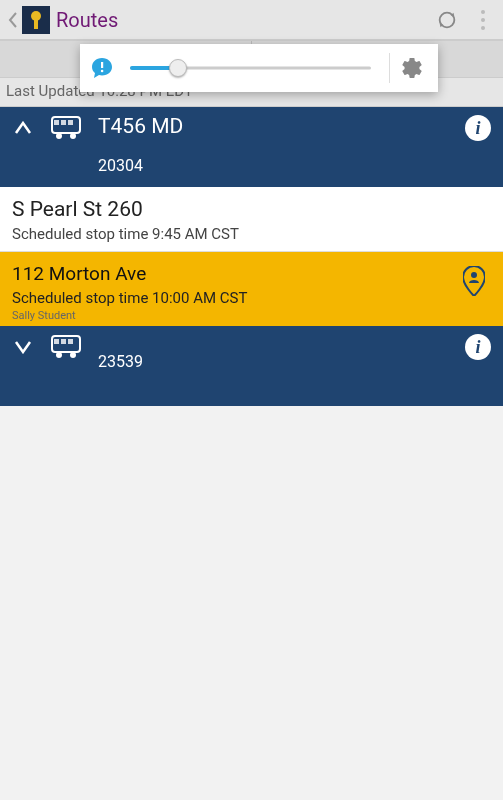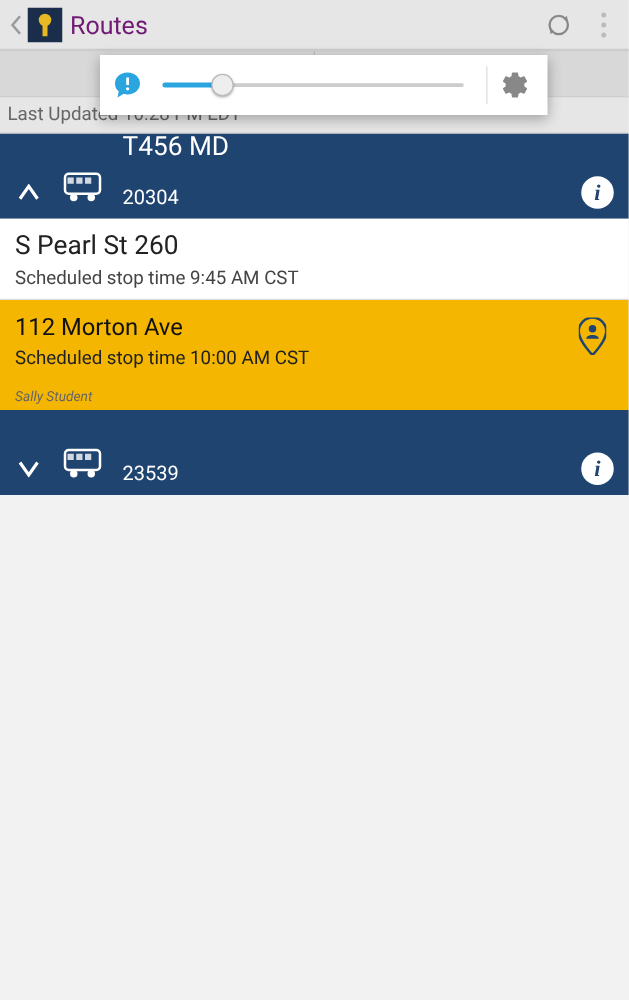--- a/index.html
+++ b/index.html
@@ -12,38 +12,38 @@
   .action-spacer { flex: 1; }
   .refresh-icon { width: 40px; height: 40px; display:flex; align-items:center; justify-content:center; }
   .overflow-icon { width: 32px; height: 40px; display:flex; align-items:center; justify-content:center; color:#bbb; font-size:22px; }
   
   .tab-row { height: 38px; background: #d8d8d8; display:flex; border-top:1px solid #ccc; border-bottom:1px solid #ccc; }
   .tab { flex:1; display:flex; align-items:center; justify-content:center; font-size:14px; color:#555; letter-spacing:1px; }
   .tab + .tab { border-left:1px solid #bbb; }
   
   .last-updated { font-size: 15px; color:#666; padding: 4px 6px 6px 6px; background:#e6e6e6; border-bottom:1px solid #ccc; }
   
-  .route-header { background:#1f4470; color:#fff; display:flex; align-items:flex-end; padding: 8px 12px 8px 14px; height:68px; }
+  .route-header { background:#1f4470; color:#fff; display:flex; align-items:flex-start; padding: 8px 12px 8px 14px; height:80px; }
   .caret { width: 20px; font-size:22px; font-weight:bold; margin-right:16px; }
   .bus-icon { width: 34px; height: 30px; margin-right:14px; }
   .route-text { display:flex; flex-direction:column; }
   .route-name { font-size:21px; line-height:1.1; }
   .route-id { font-size:16px; margin-top:18px; }
   .flex1 { flex:1; }
   .info-circle { width:26px; height:26px; border-radius:50%; background:#fff; display:flex; align-items:center; justify-content:center; color:#1f4470; font-weight:bold; font-family: Georgia, serif; font-size:18px; font-style: italic; }
   
   .stop-white { background:#fff; padding: 10px 12px 8px 12px; border-bottom:1px solid #ddd; }
   .stop-title { font-size:21px; color:#222; }
   .stop-sched { font-size:15px; color:#444; margin-top:4px; }
   
   .stop-yellow { background:#f4b600; padding: 10px 12px 4px 12px; position:relative; }
   .stop-yellow .stop-title { color:#111; font-size:19px; }
   .stop-yellow .stop-sched { color:#222; font-size:15px; margin-top:4px; }
   .stop-yellow .marker { position:absolute; right:18px; top:14px; }
-  .student { font-size:11px; color:#666; margin-top:16px;font-style:italic; }
+  .student { font-size:11px; color:#666; margin-top:2px; }
   
   .content { background:#f2f2f2; height: calc(800px - 40px - 38px - 28px); }
   
   .popup { position:absolute; top:44px; left:80px; width:358px; height:48px; background:#fff; box-shadow: 0 3px 10px rgba(0,0,0,0.3); display:flex; align-items:center; padding:0 8px; z-index:100; }
   .popup-alert { width:28px; height:28px; display:flex; align-items:center; justify-content:center; }
   .slider-wrap { flex:1; height:48px; display:flex; align-items:center; padding:0 10px; position:relative; }
   .slider-track { position:absolute; left:14px; right:14px; height:3px; background:#ccc; top:50%; transform:translateY(-50%); border-radius:2px; }
   .slider-fill { position:absolute; left:14px; width:56px; height:4px; background:#2ba5e0; top:50%; transform:translateY(-50%); border-radius:2px; }
   .slider-thumb { position:absolute; left:62px; top:50%; transform:translate(-50%,-50%); width:18px; height:18px; border-radius:50%; background:#eee; border:1px solid #bbb; box-shadow:0 1px 2px rgba(0,0,0,0.3); }
   .popup-gear { width:36px; height:36px; display:flex; align-items:center; justify-content:center; }

